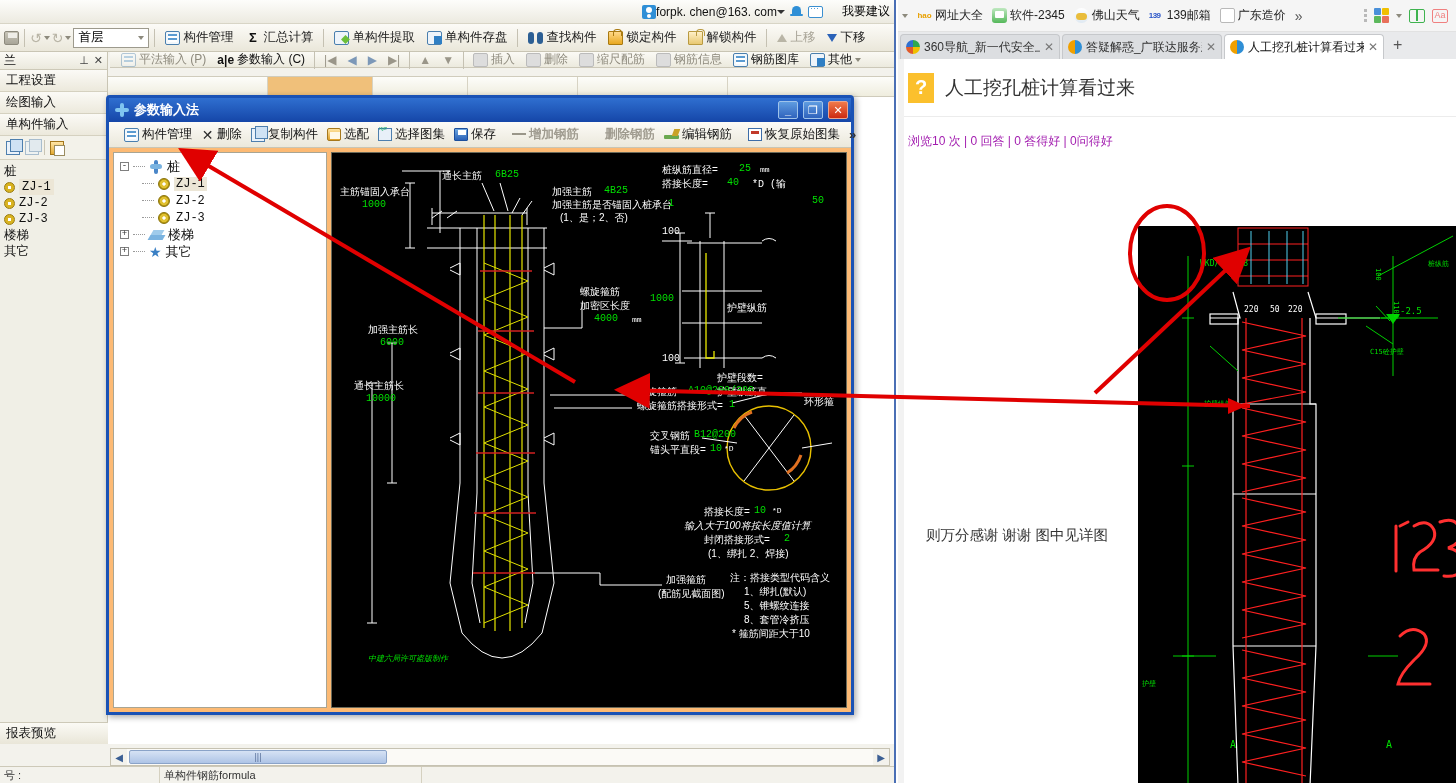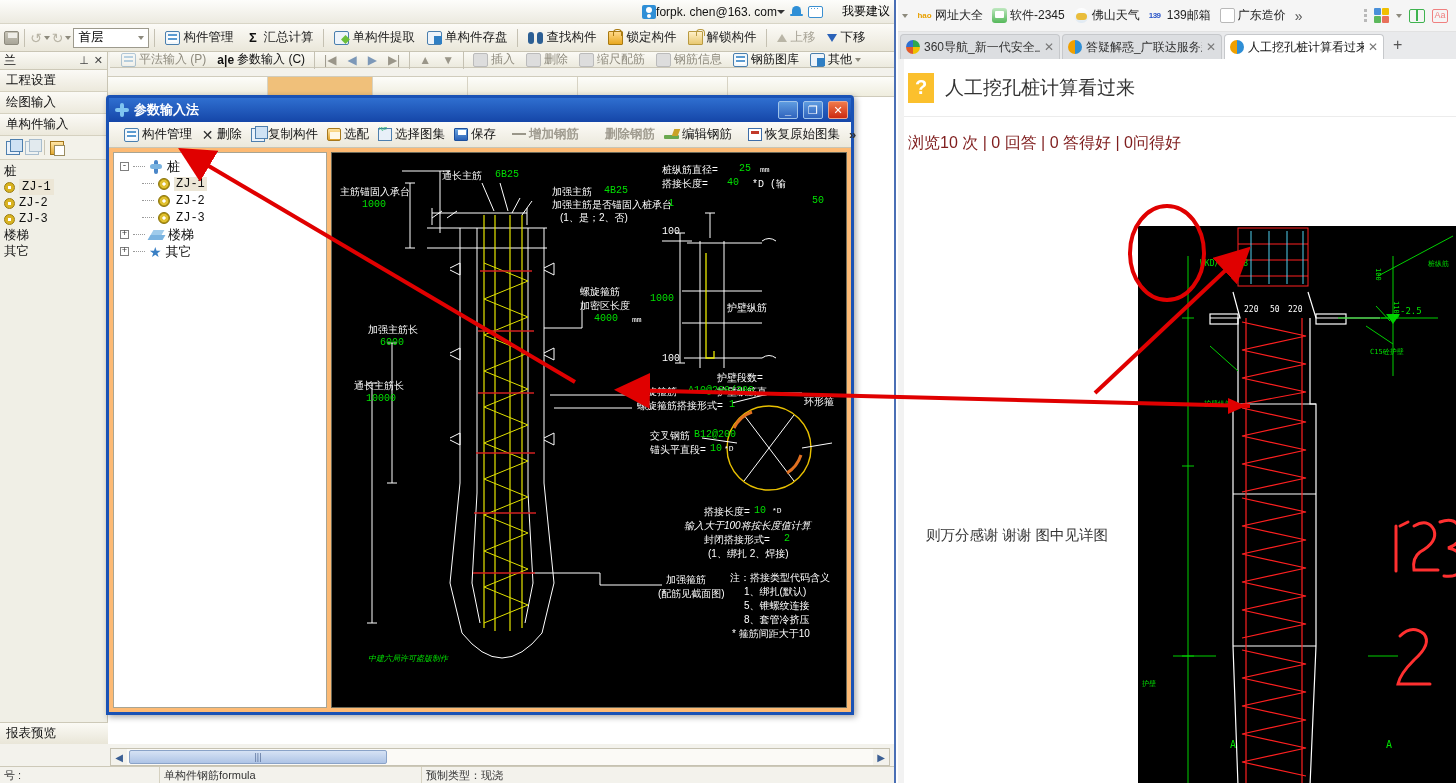--- a/index.html
+++ b/index.html
@@ -313,21 +313,21 @@
     position: absolute; left: 0; top: 59px; width: 558px; height: 724px;
     background: #fff; border-left: 6px solid #f2f2f2; overflow: hidden;
   }
   .q-head { display: flex; align-items: center; gap: 11px; height: 58px; padding-left: 4px; border-bottom: 1px solid #ececec; }
   .q-mark {
     width: 26px; height: 30px; background: #fbc02d; color: #fff;
     font-size: 20px; font-weight: bold; display: flex; align-items: center; justify-content: center;
     flex: 0 0 auto;
   }
   .q-title { font-size: 19px; color: #333; }
-  .q-meta { font-size: 16px; color: #7f1d1d; padding: 16px 0 0 4px; }
+  .q-meta { font-size: 12px; color: #a21caf; padding: 16px 0 0 4px; }
   .q-text { font-size: 14.5px; color: #333; padding: 14px 0 0 4px; white-space: nowrap; }
   .q-text2 { font-size: 14.5px; color: #333; position: absolute; left: 22px; top: 467px; white-space: nowrap; }
   .q-img {
     position: absolute; left: 234px; top: 167px; width: 330px; height: 600px;
     background: #000; overflow: hidden;
   }
 
   
   #overlay { position: absolute; left: 0; top: 0; width: 1456px; height: 783px; pointer-events: none; }
 </style>
@@ -517,21 +517,20 @@
       <div class="hs-btn">◀</div>
       <div class="hs-track">
         <div class="hs-thumb">|||</div>
       </div>
       <div class="hs-btn">▶</div>
     </div>
 
     <div class="app-status">
       <div class="sc" style="width:160px">号 :</div>
       <div class="sc" style="width:262px">单构件钢筋formula</div>
-      <div class="sc" style="flex:1">预制类型：现浇</div>
     </div>
 
     <div id="dlg">
       <div class="dlg-title">
         <span class="dlg-ico"></span>
         <span class="t">参数输入法</span>
         <span class="winbtn">_</span>
         <span class="winbtn">❐</span>
         <span class="winbtn close">✕</span>
       </div>

